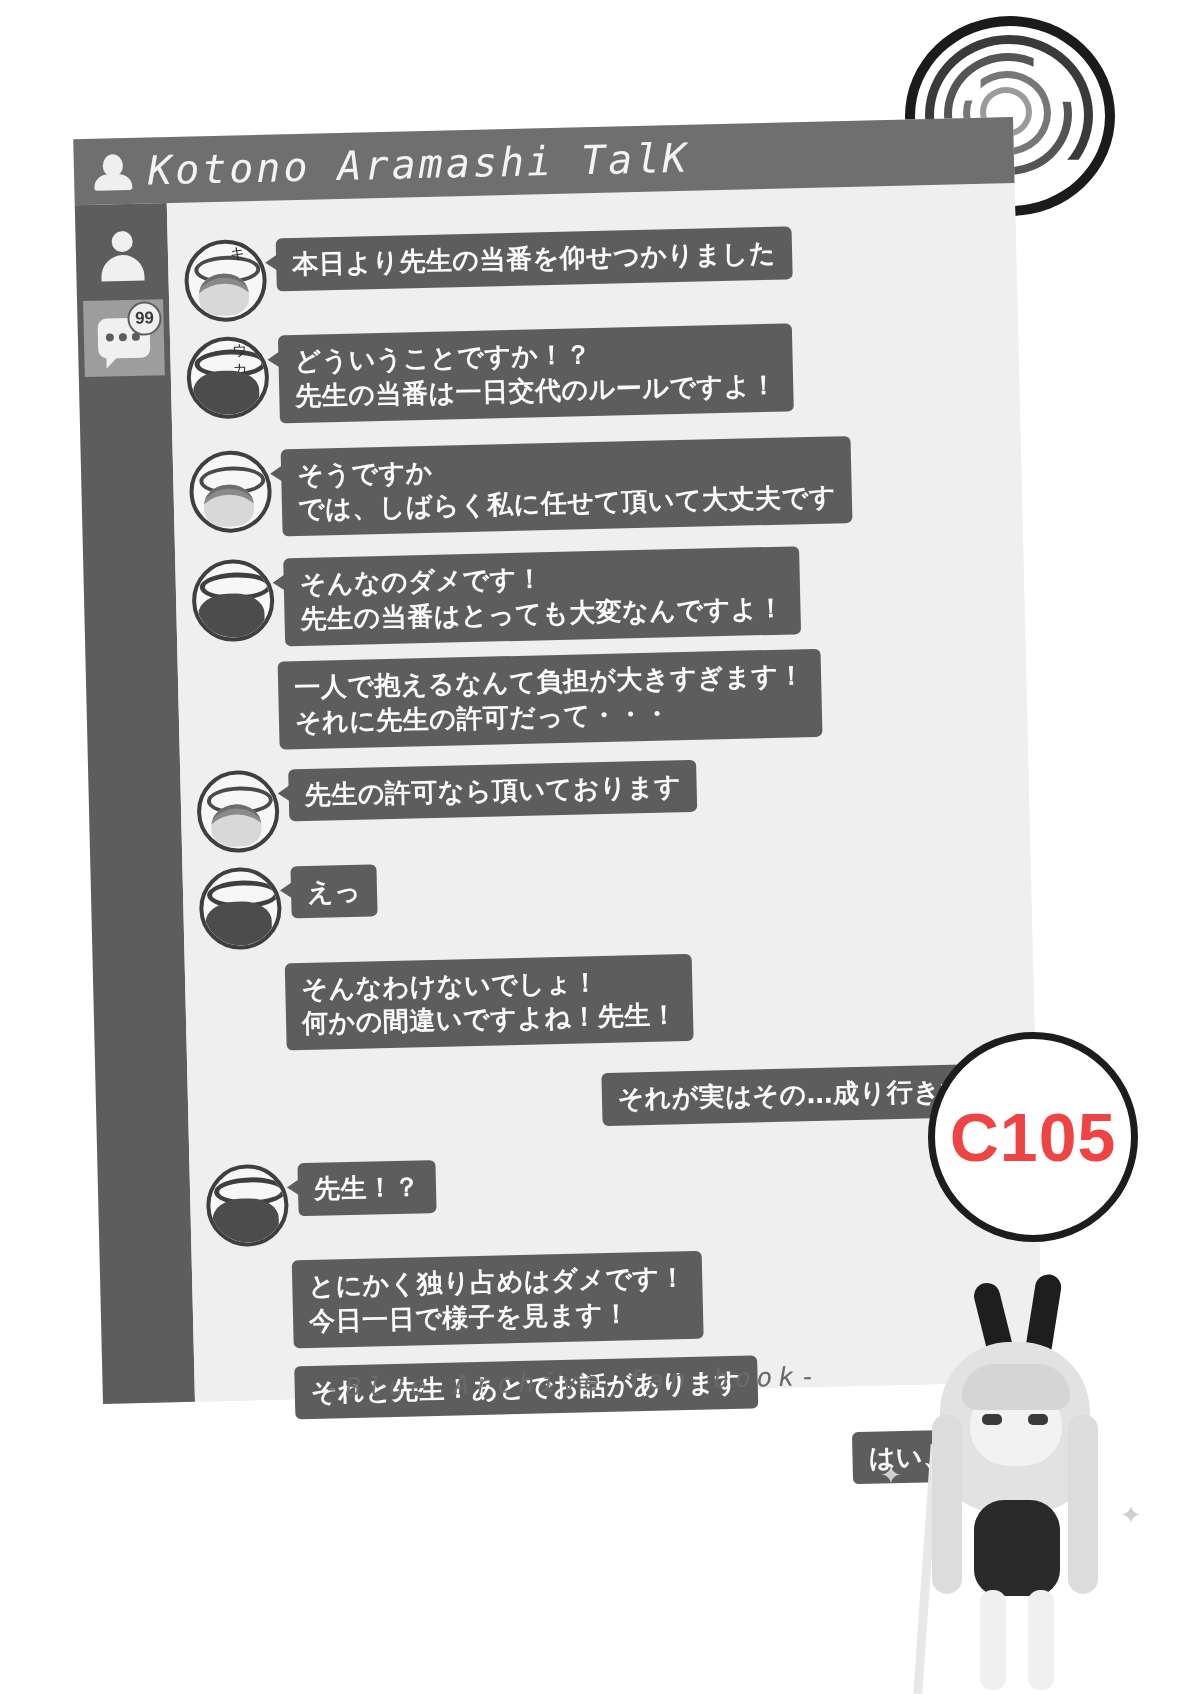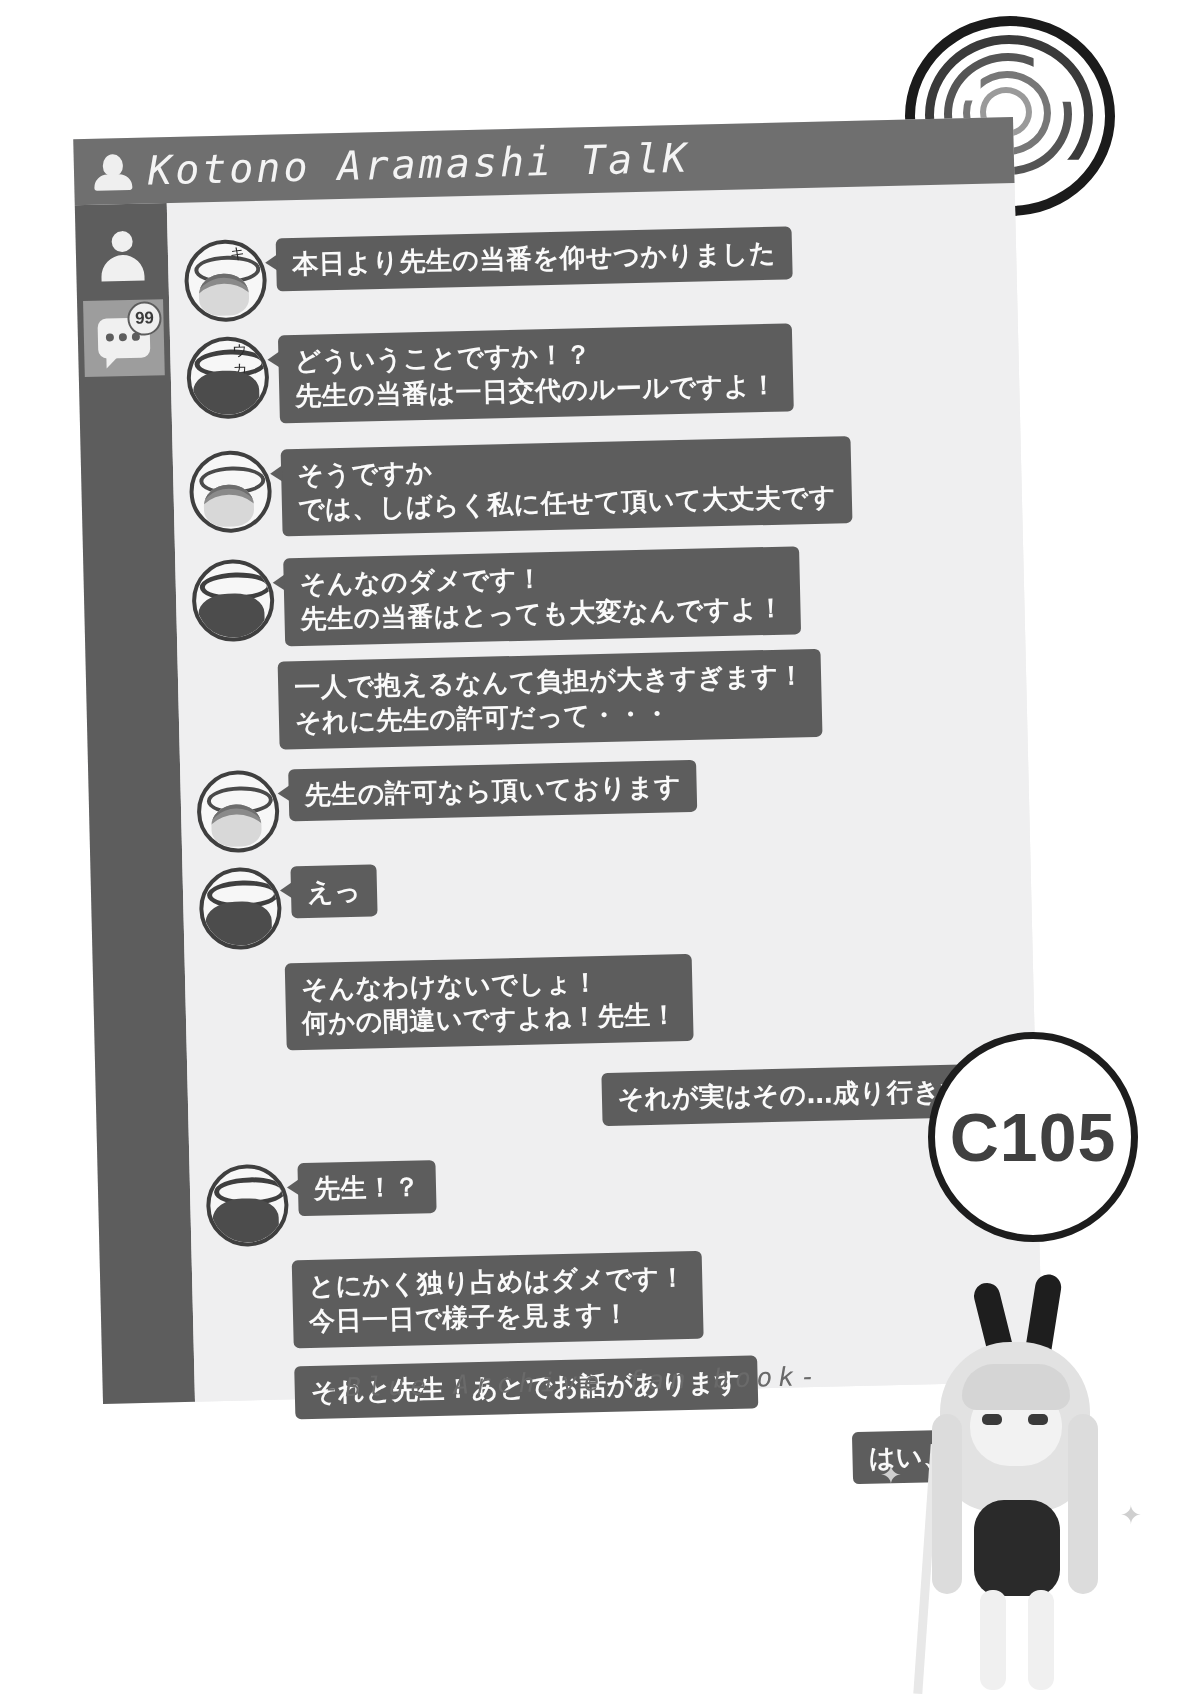--- a/index.html
+++ b/index.html
@@ -120,21 +120,21 @@
   .footer-note{
     position:absolute;left:0;right:0;bottom:-4px;text-align:center;
     color:#6a6a6a;font-size:26px;letter-spacing:6px;font-style:italic;
     font-family:"DejaVu Sans Mono","Liberation Mono",monospace;
   }
   
   .c105{
     position:absolute;right:62px;bottom:452px;width:196px;height:196px;
     border-radius:50%;background:#fff;border:7px solid #1d1d1d;
     display:flex;align-items:center;justify-content:center;
-    font-size:68px;font-weight:bold;color:#404040;letter-spacing:1px;
+    font-size:68px;font-weight:bold;color:#ef4444;letter-spacing:1px;
     font-family:"Liberation Sans","DejaVu Sans",sans-serif;
     z-index:5;
   }
   .chibi{position:absolute;right:30px;bottom:0;width:300px;height:430px;z-index:4;}
   .chibi .ear{position:absolute;width:26px;height:92px;background:#1e1e1e;border-radius:14px;}
   .chibi .ear.l{left:112px;top:18px;transform:rotate(-14deg);}
   .chibi .ear.r{left:160px;top:10px;transform:rotate(9deg);}
   .chibi .hair{position:absolute;left:70px;top:78px;width:150px;height:170px;
     background:#e2e2e2;border-radius:70px 70px 55px 55px;}
   .chibi .face{position:absolute;left:100px;top:118px;width:92px;height:84px;

